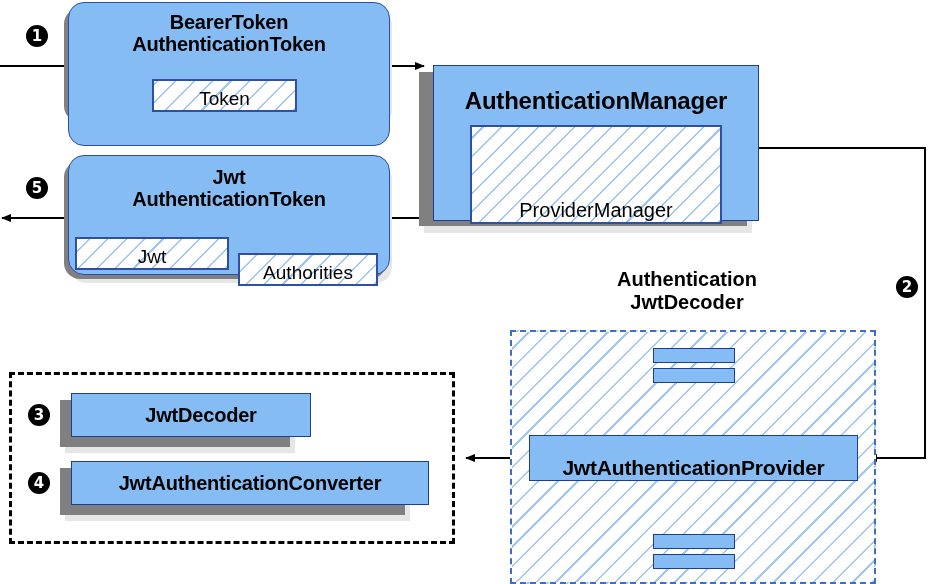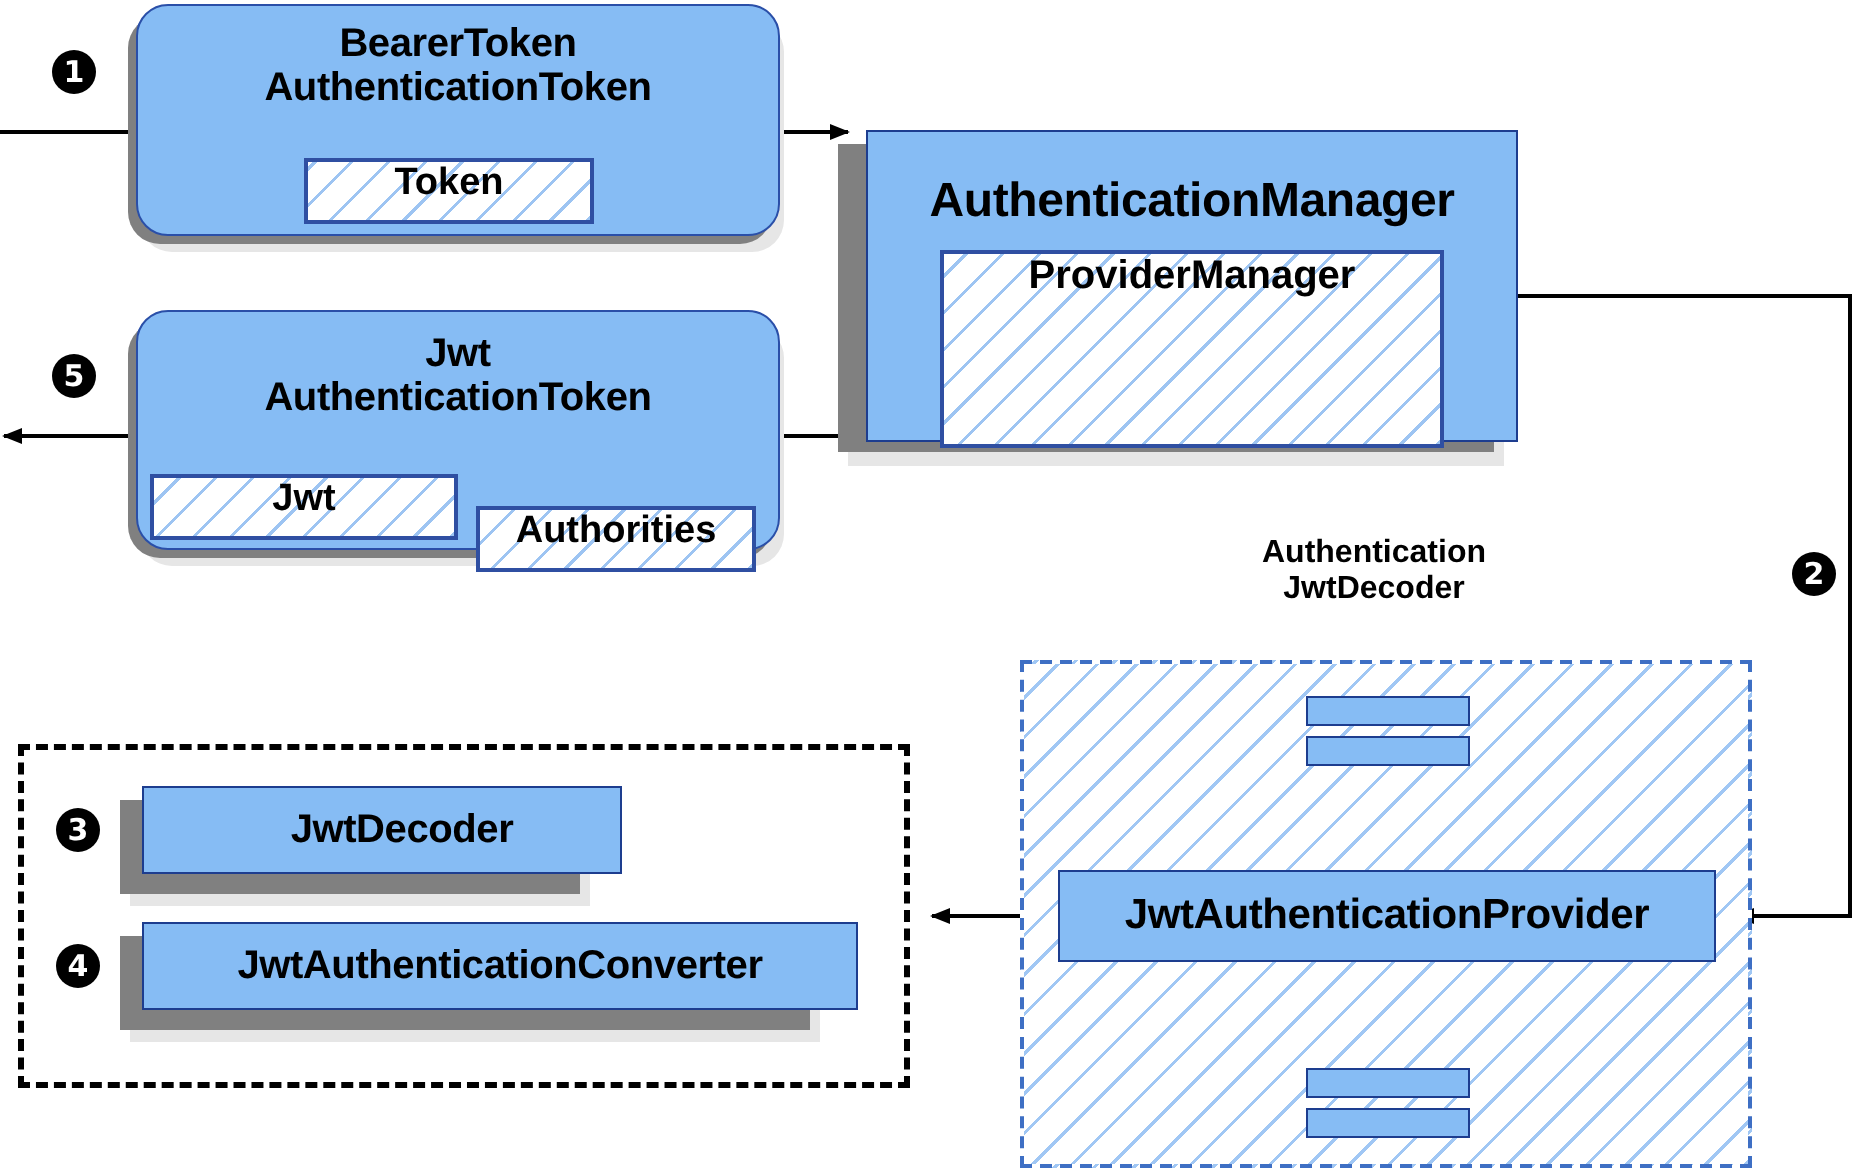--- a/index.html
+++ b/index.html
@@ -71,23 +71,23 @@
     border: 2px solid #2f4fa2;
     background-color: #ffffff;
     background-image: repeating-linear-gradient(
       -45deg,
       rgba(140, 186, 240, 0.85) 0px,
       rgba(140, 186, 240, 0.85) 1.5px,
       rgba(255,255,255,0) 1.5px,
       rgba(255,255,255,0) 13px
     );
     display: flex;
-    align-items: flex-start;
+    align-items: flex-end;
     justify-content: center;
-    font-weight: bold;
+    font-weight: normal;
     color: #000000;
     z-index: 6;
   }
 
   
   .dashed-hatch {
     position: absolute;
     box-sizing: border-box;
     border: 2px dashed #3e6fc4;
     background-color: #ffffff;
@@ -180,21 +180,21 @@
 
     <line x1="694" y1="427" x2="694" y2="392" stroke="#000000" stroke-width="3" marker-end="url(#arrow-u)"></line>
     <line x1="694" y1="392" x2="694" y2="427" stroke="#000000" stroke-width="3" marker-end="url(#arrow-d)"></line>
 
     <line x1="694" y1="492" x2="694" y2="527" stroke="#000000" stroke-width="3" marker-end="url(#arrow-d)"></line>
     <line x1="694" y1="527" x2="694" y2="492" stroke="#000000" stroke-width="3" marker-end="url(#arrow-u)"></line>
   </svg>
 
   <div class="shadow-light rounded" style="left:70px; top:10px; width:322px; height:116px;"></div>
   <div class="shadow-dark rounded" style="left:64px; top:8px; width:322px; height:114px;"></div>
-  <div class="node rounded" style="left:68px; top:2px; width:322px; height:116px; padding-top:8px;">
+  <div class="node rounded" style="left:68px; top:2px; width:322px; height:144px; padding-top:8px;">
     <div class="node-title" style="font-size:20px;">
       <span>BearerToken</span><br>
       <span>AuthenticationToken</span>
     </div>
   </div>
   <div class="hatchbox" style="left:152px; top:79px; width:145px; height:33px; font-size:19px;">
     <span>Token</span>
   </div>
 
   <div class="shadow-light rounded" style="left:70px; top:163px; width:322px; height:120px;"></div>
@@ -214,33 +214,33 @@
 
   <div class="shadow-light" style="left:424px; top:77px; width:328px; height:156px;"></div>
   <div class="shadow-dark" style="left:419px; top:72px; width:328px; height:154px;"></div>
   <div class="node" style="left:433px; top:65px; width:326px; height:156px; padding-top:22px;">
     <div class="node-title" style="font-size:24px;">AuthenticationManager</div>
   </div>
   <div class="hatchbox" style="left:470px; top:125px; width:252px; height:99px; font-size:20px;">
     <span>ProviderManager</span>
   </div>
 
-  <div class="caption" style="left:592px; top:268px; width:190px; font-size:16px;">
+  <div class="caption" style="left:592px; top:268px; width:190px; font-size:20px;">
     <span>Authentication</span><br>
     <span>JwtDecoder</span>
   </div>
 
   <div class="dashed-hatch" style="left:510px; top:330px; width:366px; height:254px;"></div>
 
   <div class="mini-bar" style="left:653px; top:348px; width:82px; height:15px;"></div>
   <div class="mini-bar" style="left:653px; top:368px; width:82px; height:15px;"></div>
 
   <div class="shadow-light" style="left:521px; top:447px; width:331px; height:46px;"></div>
   <div class="shadow-dark" style="left:517px; top:443px; width:331px; height:44px;"></div>
-  <div class="node" style="left:529px; top:435px; width:329px; height:46px; justify-content:center;">
+  <div class="node" style="left:529px; top:435px; width:329px; height:46px; justify-content:flex-end;">
     <div class="node-title" style="font-size:21px;">JwtAuthenticationProvider</div>
   </div>
 
   <div class="mini-bar" style="left:653px; top:534px; width:82px; height:15px;"></div>
   <div class="mini-bar" style="left:653px; top:554px; width:82px; height:15px;"></div>
 
   <div class="dashed-plain" style="left:9px; top:372px; width:446px; height:172px;"></div>
 
   <div class="shadow-light" style="left:65px; top:405px; width:230px; height:48px;"></div>
   <div class="shadow-dark" style="left:60px; top:400px; width:230px; height:47px;"></div>

